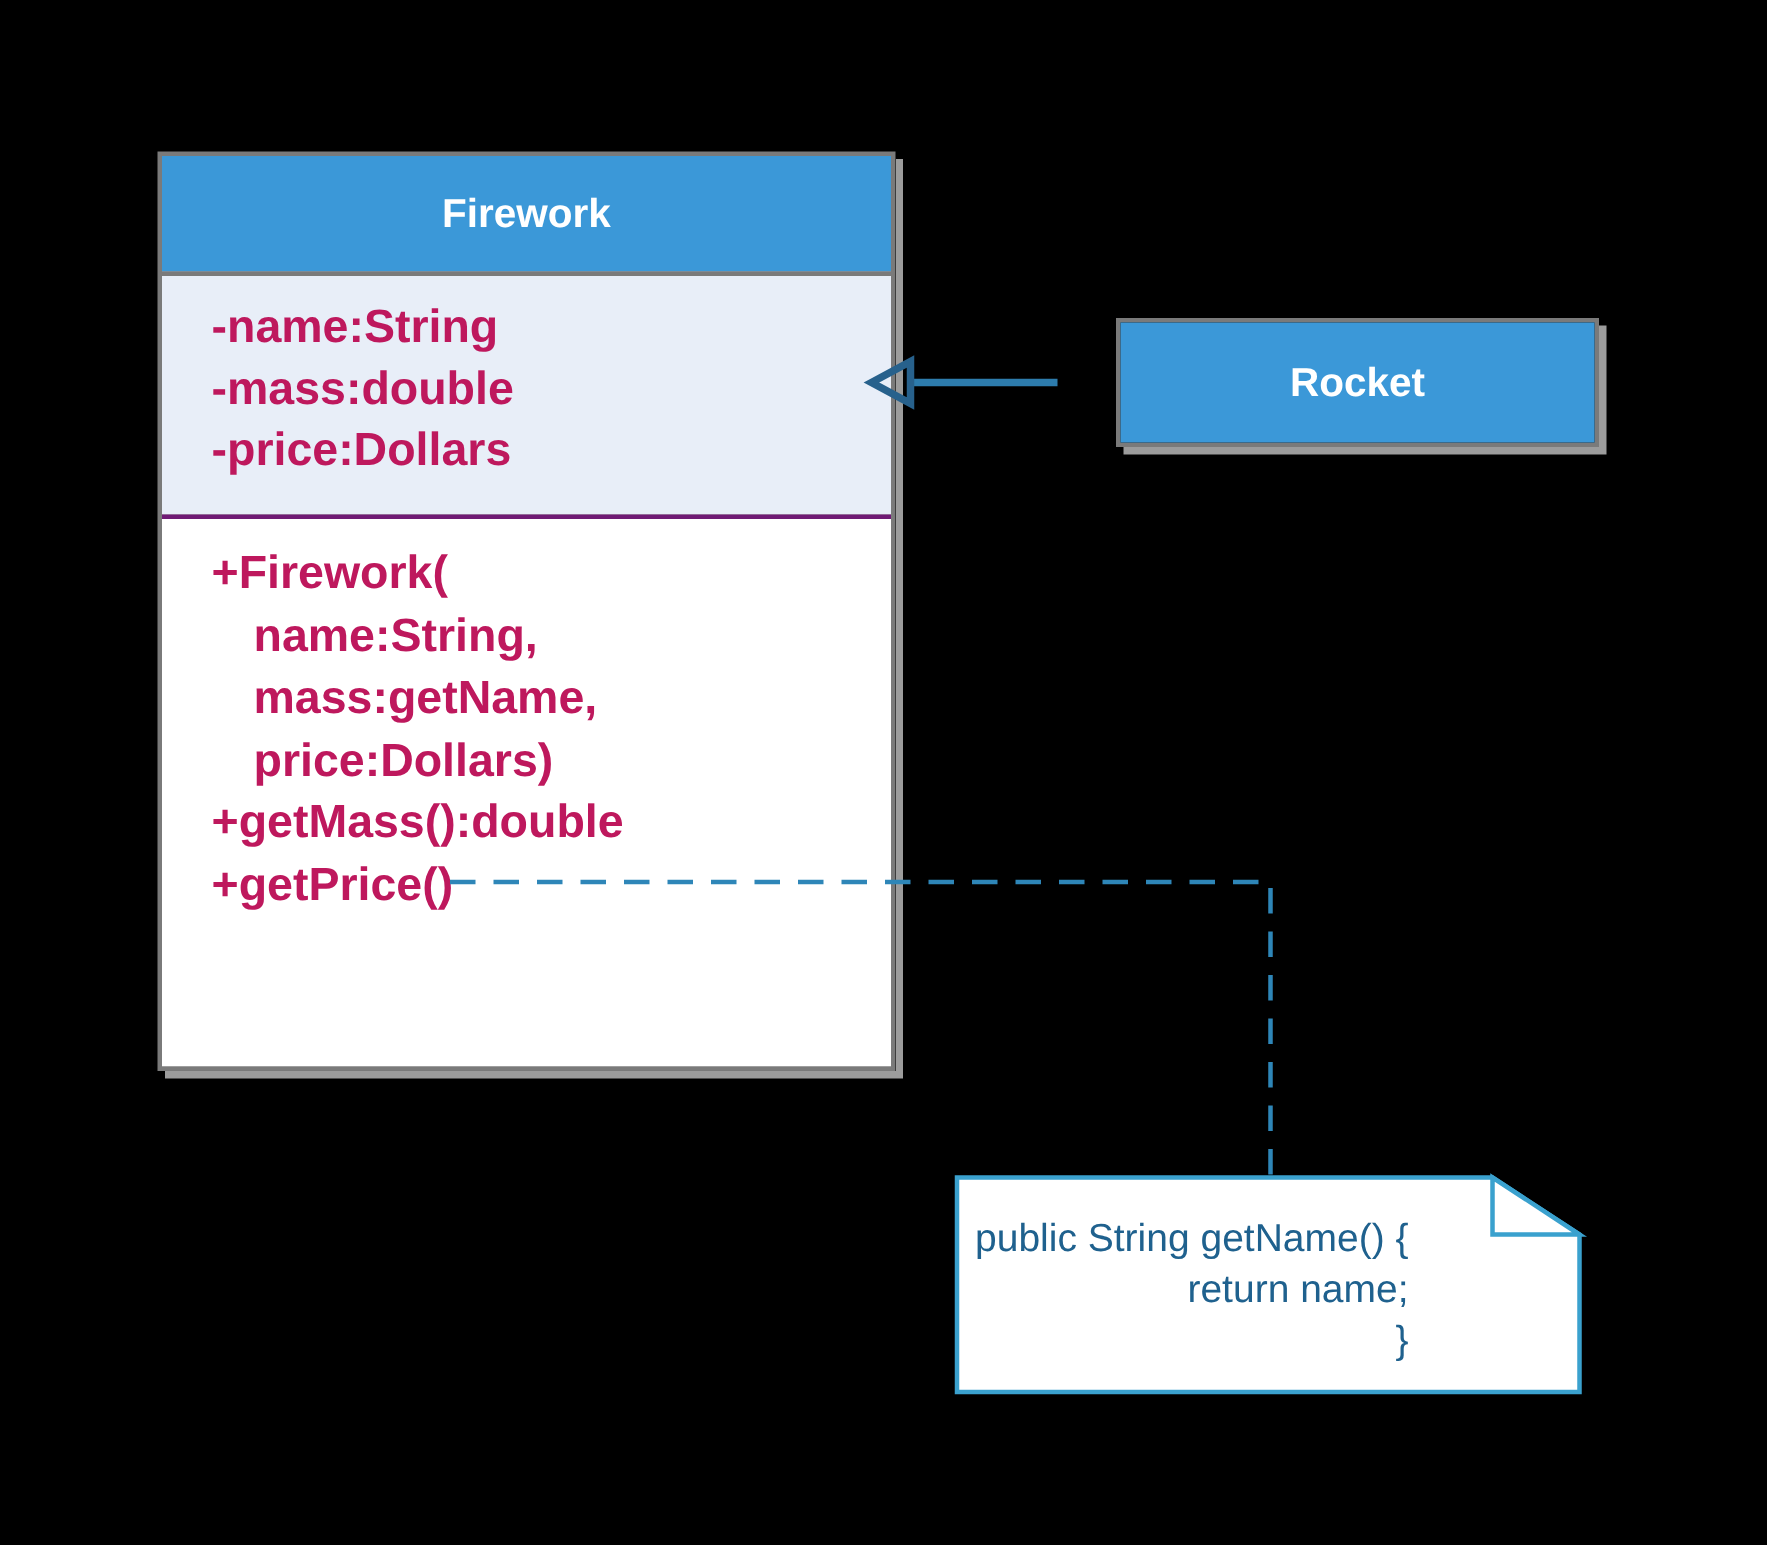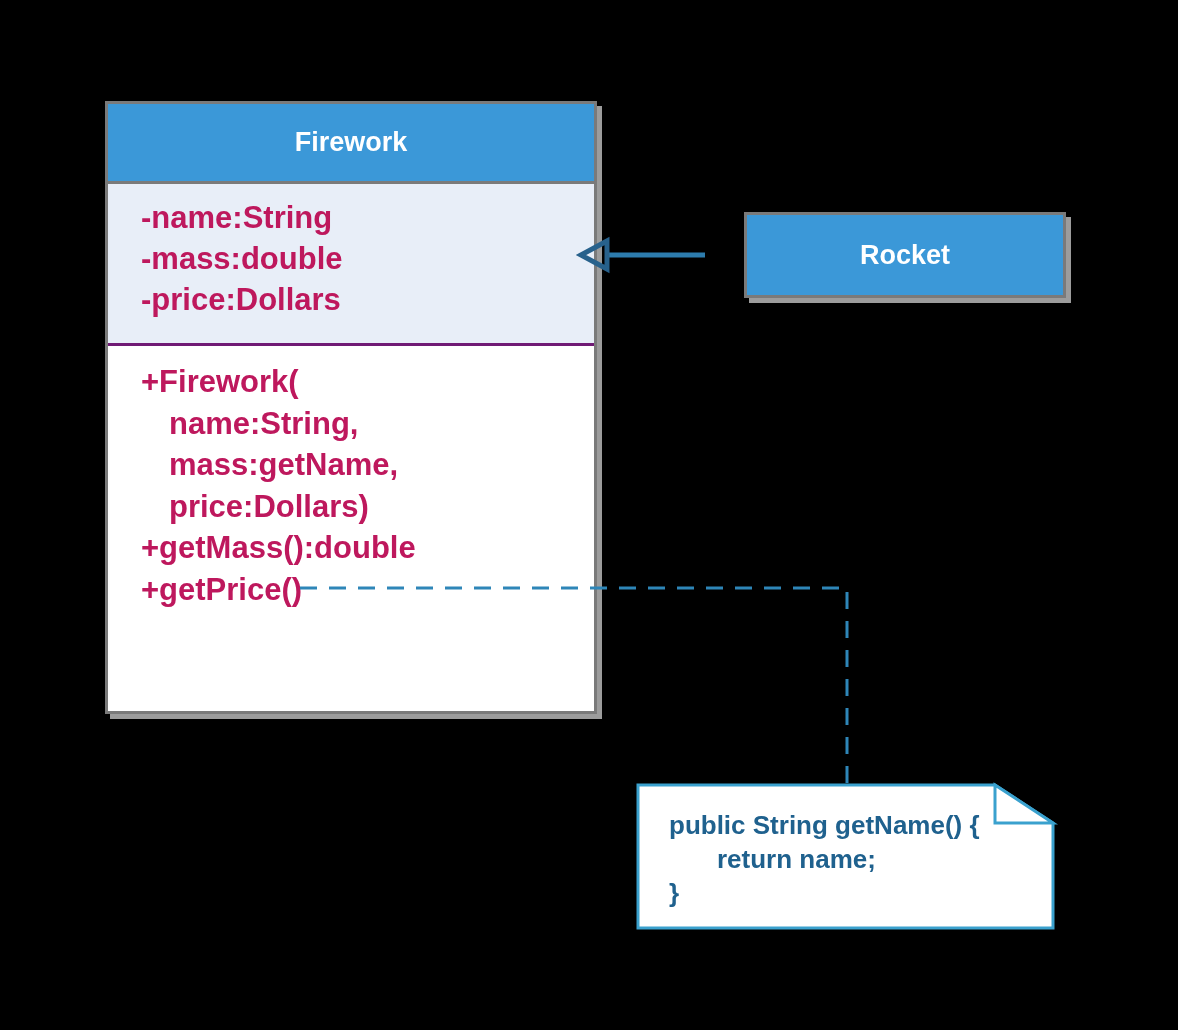--- a/index.html
+++ b/index.html
@@ -59,27 +59,28 @@
   #rocket-class { left: 705px; top: 212px; width: 322px; height: 86px; margin-left: 39px; }
   #rocket-class .class-header { height: 100%; }
 
   
   .connector-svg { position: absolute; overflow: visible; }
 
   
   #note-shape { left: 635px; top: 782px; }
   #note-text {
     position: absolute;
-    left: 669px;
+    left: 650px;
     top: 808px;
     color: #1f618e;
-    font-weight: bold;
+    font-weight: normal;
     font-size: 26px;
     line-height: 34px;
     white-space: nowrap;
+    text-align: right;
   }
   #note-text .code-line.indent { padding-left: 48px; }
 </style>
 </head>
 <body>
 
 <div id="canvas">
 
   <div class="uml-class" id="firework-class">
     <div class="class-header">Firework</div>

